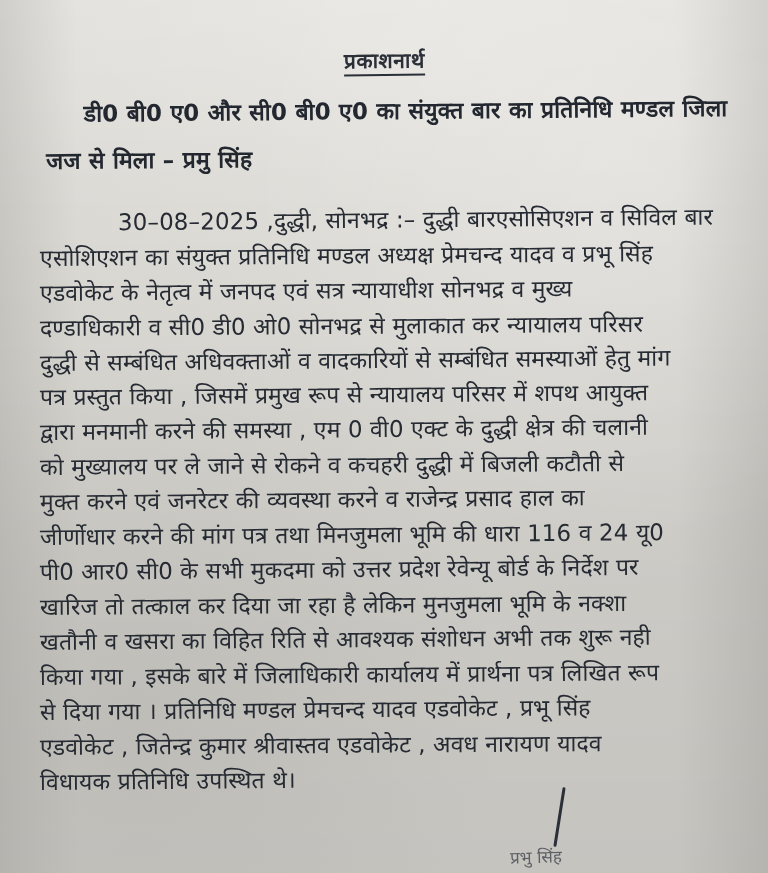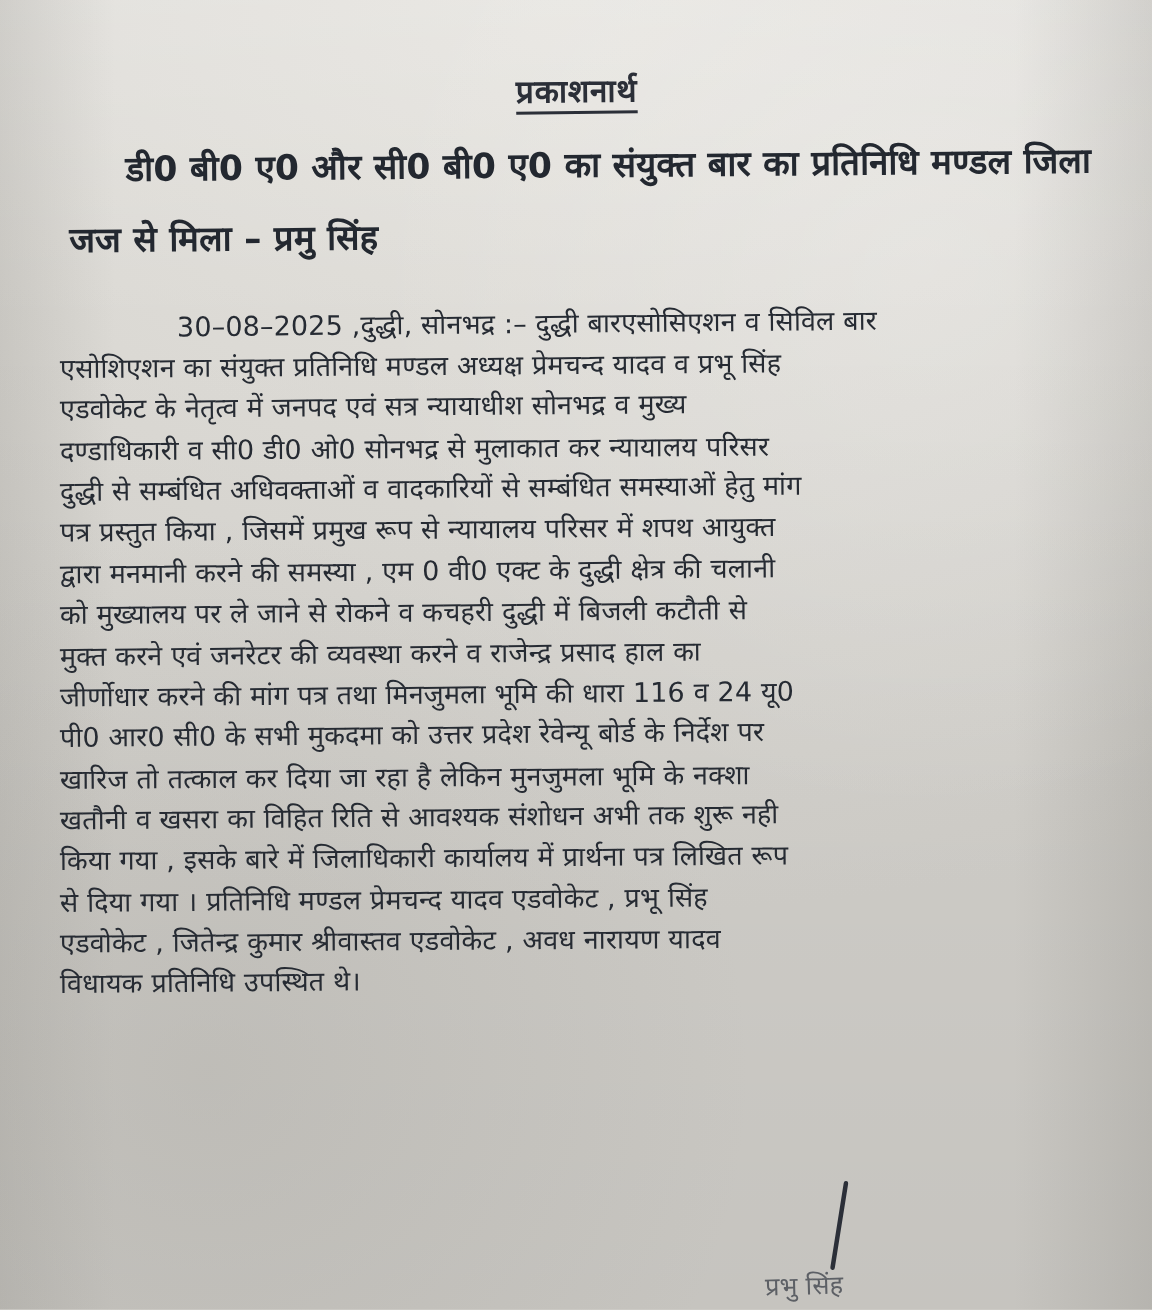--- a/index.html
+++ b/index.html
@@ -79,21 +79,21 @@
     letter-spacing: 0.2px;
     margin: 10px 0 6px 0;
     transform: rotate(-0.5deg);
     transform-origin: left center;
   }
   .title .l1 { display: block; padding-left: 44px; }
   .title .l2 { display: block; padding-left: 6px; margin-top: 2px; }
 
   .body-text {
     margin-top: 22px;
-    font-size: 18px;
+    font-size: 23px;
     line-height: 1.52;
     color: #262b33;
     text-align: left;
     letter-spacing: 0.1px;
   }
   .body-text .ln {
     display: block;
     white-space: nowrap;
     transform-origin: left center;
   }

